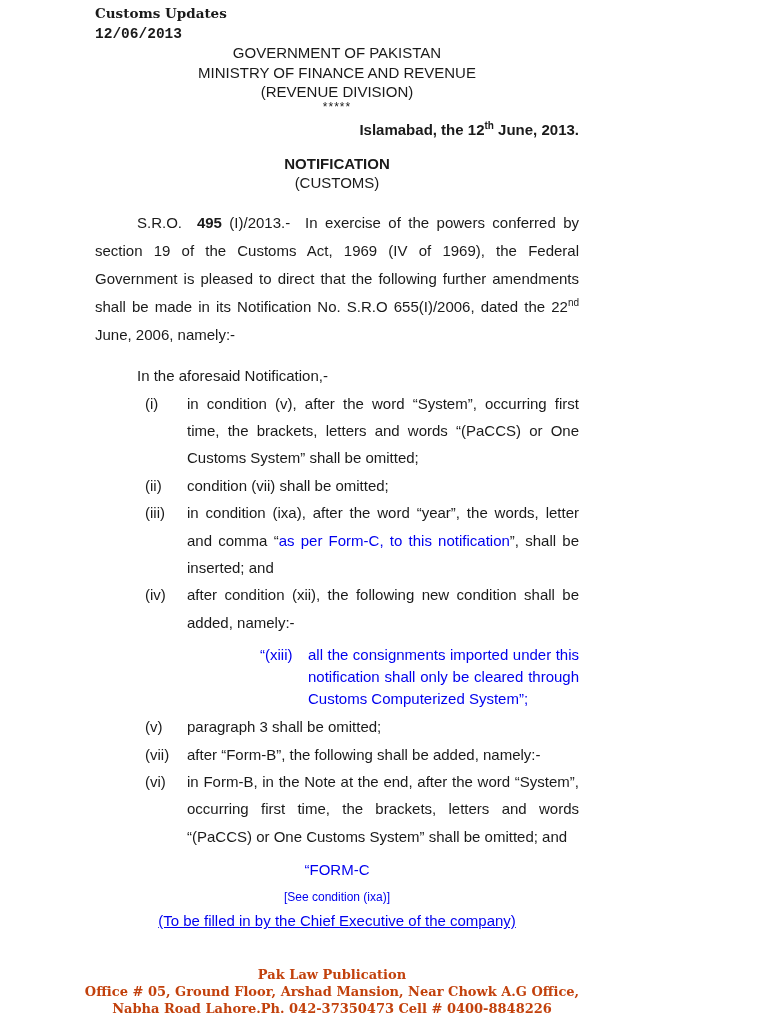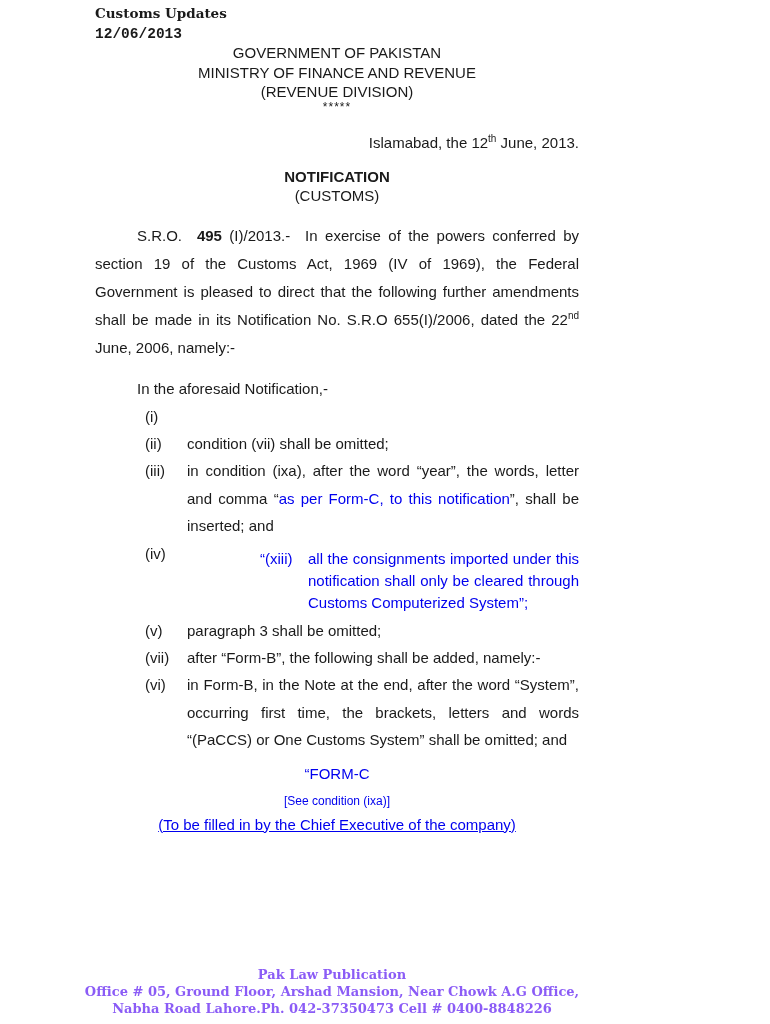--- a/index.html
+++ b/index.html
@@ -23,21 +23,21 @@
     font-weight:bold;font-size:13.5px;line-height:17px;
   }
   .hdr-right{
     font-family:Liberation Mono, monospace;
     font-weight:bold;font-size:14.5px;line-height:18px;margin-top:3px;
   }
 
   .letterhead{text-align:center;line-height:19.5px;}
   .stars{font-size:12px;line-height:11px;letter-spacing:1px;}
 
-  .place-line{text-align:right;margin-top:20px;line-height:19px;}
+  .place-line{text-align:right;margin-top:7px;line-height:19px;font-weight:bold;}
 
   .notif{text-align:center;margin-top:15px;line-height:19px;}
   .notif-title{font-weight:bold;}
 
   .sro{
     text-align:justify;text-indent:42px;
     line-height:28px;margin:17px 0 0 0;
   }
   .sro b{font-weight:bold;}
 
@@ -55,21 +55,21 @@
   .formc{text-align:center;margin-top:11px;}
   .f1{font-size:15px;line-height:18px;}
   .f2{font-size:12px;line-height:14px;margin-top:11px;}
   .f3{font-size:15px;line-height:18px;margin-top:8px;text-decoration:underline;}
 
   .ftr{
     position:absolute;left:0;right:0;bottom:7px;
     text-align:center;
     font-family:"DejaVu Serif", serif;
     font-weight:bold;font-size:13px;line-height:17px;
-    color:#8b5cf6;
+    color:#c2410c;
   }
 </style>
 </head>
 <body>
 
 <div class="page">
 
   <header class="hdr">
     <div class="hdr-left">Customs Updates</div>
     <div class="hdr-right">12/06/2013</div>
@@ -94,35 +94,37 @@
   <p class="sro">
     <span>S.R.O.&nbsp; </span><b>495</b><span> (I)/2013.-&nbsp; In exercise of the powers conferred by section 19 of the Customs Act, 1969 (IV of 1969), the Federal Government is pleased to direct that the following further amendments shall be made in its Notification No. S.R.O 655(I)/2006, dated the 22</span><sup>nd</sup><span> June, 2006, namely:-</span>
   </p>
 
   <p class="intro">In the aforesaid Notification,-</p>
 
   <div class="list">
 
     <div class="item">
       <span class="mk">(i)</span>
+      <div class="it">in condition (v), after the word “System”, occurring first time, the brackets, letters and words “(PaCCS) or One Customs System” shall be omitted;</div>
     </div>
 
     <div class="item">
       <span class="mk">(ii)</span>
       <div class="it">condition (vii) shall be omitted;</div>
     </div>
 
     <div class="item">
       <span class="mk">(iii)</span>
       <div class="it"><span>in condition (ixa), after the word “year”, the words, letter and comma “</span><span class="blue">as per Form-C, to this notification</span><span>”, shall be inserted; and</span></div>
     </div>
 
     <div class="item">
       <span class="mk">(iv)</span>
       <div class="it">
+        <div>after condition (xii), the following new condition shall be added, namely:-</div>
         <div class="sub">
           <span class="mk2 blue">“(xiii)</span>
           <div class="subtext blue">all the consignments imported under this notification shall only be cleared through Customs Computerized System”;</div>
         </div>
       </div>
     </div>
 
     <div class="item">
       <span class="mk">(v)</span>
       <div class="it">paragraph 3 shall be omitted;</div>

